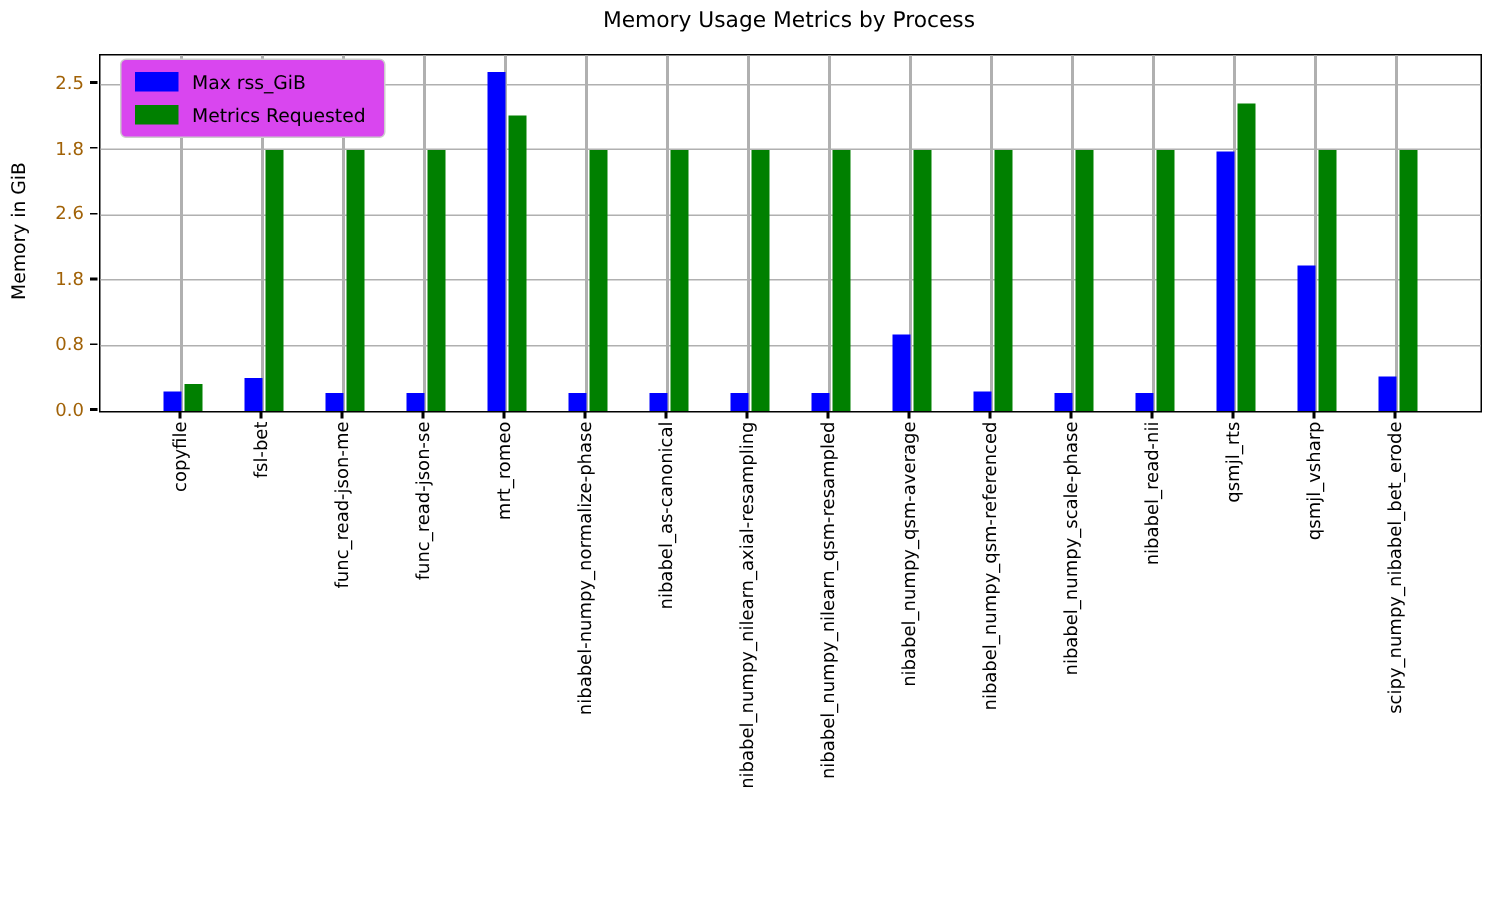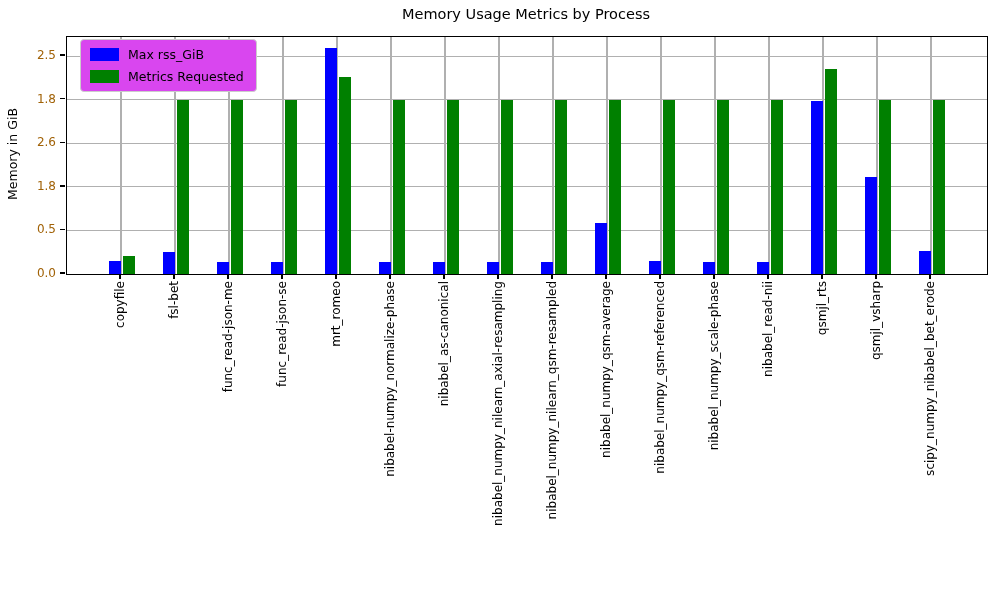--- a/index.html
+++ b/index.html
@@ -134,21 +134,21 @@
         <div class="bar" title="qsmjl_vsharp: 2" style="left: 812px; width: 12px; height: 174.265px; background: rgb(0, 128, 0);"></div>
         <div class="bar" title="scipy_numpy_nibabel_bet_erode: 0.26" style="left: 852px; width: 12px; height: 22.6544px; background: rgb(0, 0, 255);"></div>
         <div class="bar" title="scipy_numpy_nibabel_bet_erode: 2" style="left: 866px; width: 12px; height: 174.265px; background: rgb(0, 128, 0);"></div>
       </div>
   </div>
 
   <div id="yticks-layer">
       <div class="ytick-mark" style="left: 60px; top: 272.3px;"></div>
       <div class="ytick-label" style="left: 26px; top: 273px;">0.0</div>
       <div class="ytick-mark" style="left: 60px; top: 228.734px;"></div>
-      <div class="ytick-label" style="left: 26px; top: 229.434px;">0.5</div>
+      <div class="ytick-label" style="left: 26px; top: 229.434px;">0.8</div>
       <div class="ytick-mark" style="left: 60px; top: 185.168px;"></div>
       <div class="ytick-label" style="left: 26px; top: 185.868px;">1.8</div>
       <div class="ytick-mark" style="left: 60px; top: 141.601px;"></div>
       <div class="ytick-label" style="left: 26px; top: 142.301px;">2.6</div>
       <div class="ytick-mark" style="left: 60px; top: 98.0353px;"></div>
       <div class="ytick-label" style="left: 26px; top: 98.7353px;">1.8</div>
       <div class="ytick-mark" style="left: 60px; top: 54.4691px;"></div>
       <div class="ytick-label" style="left: 26px; top: 55.1691px;">2.5</div>
     </div>
   <div id="xticks-layer">

